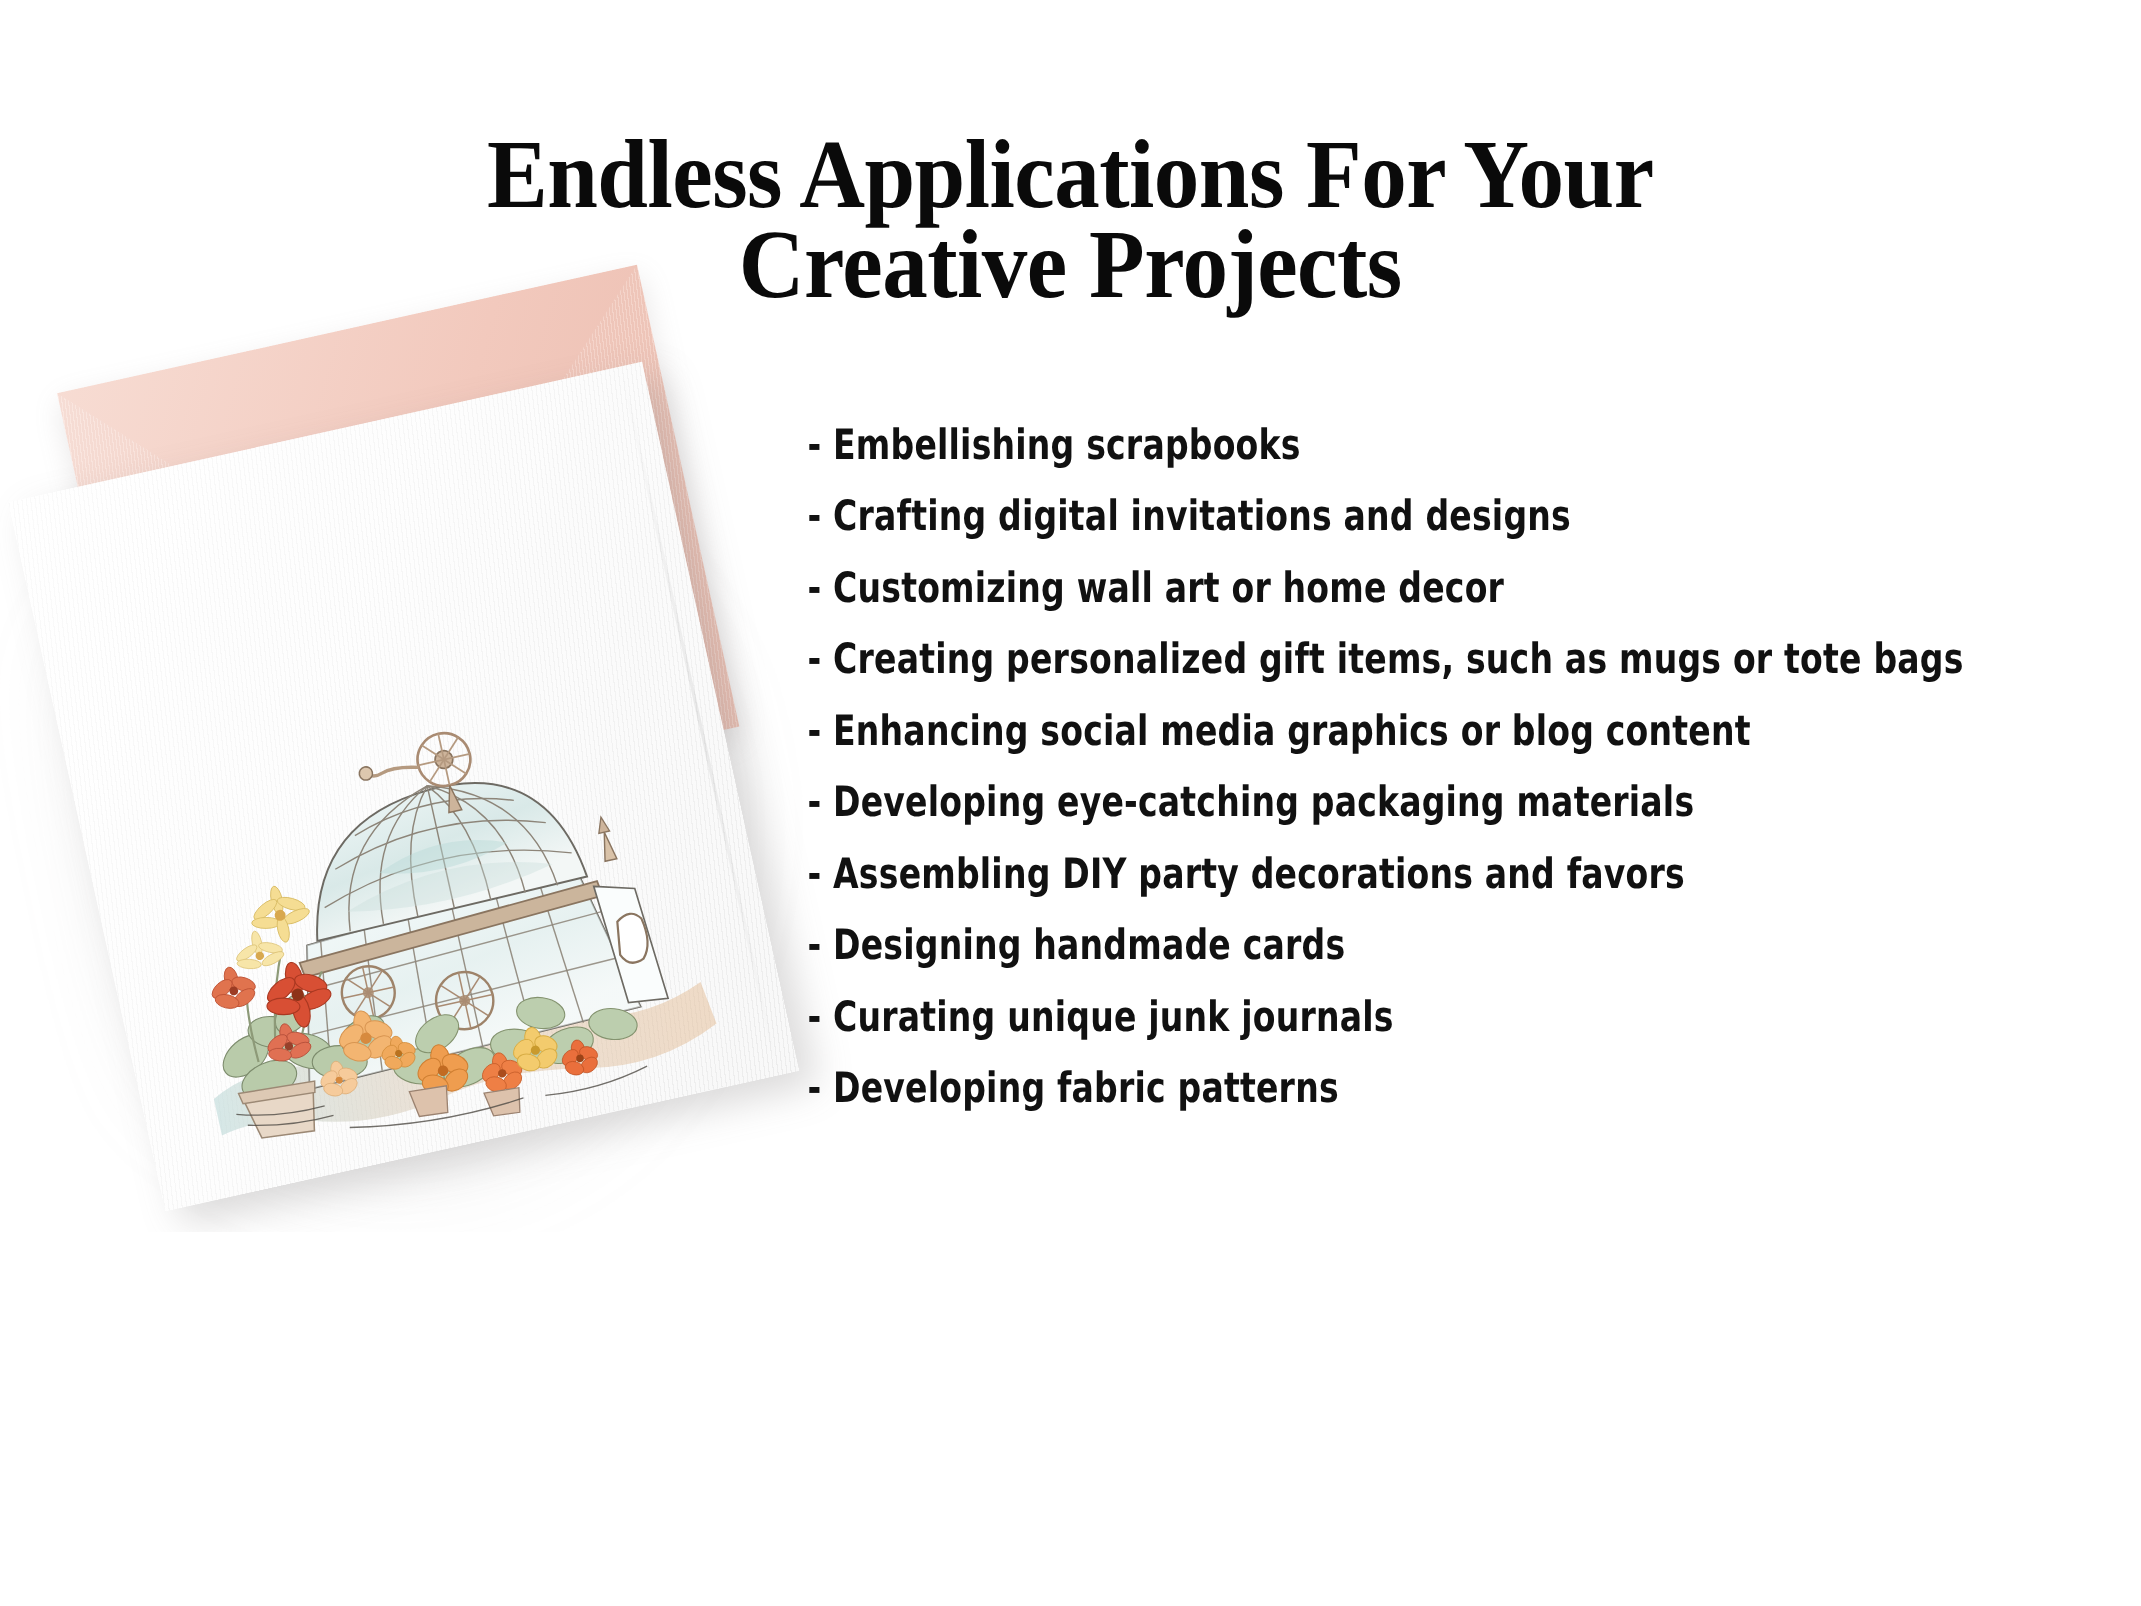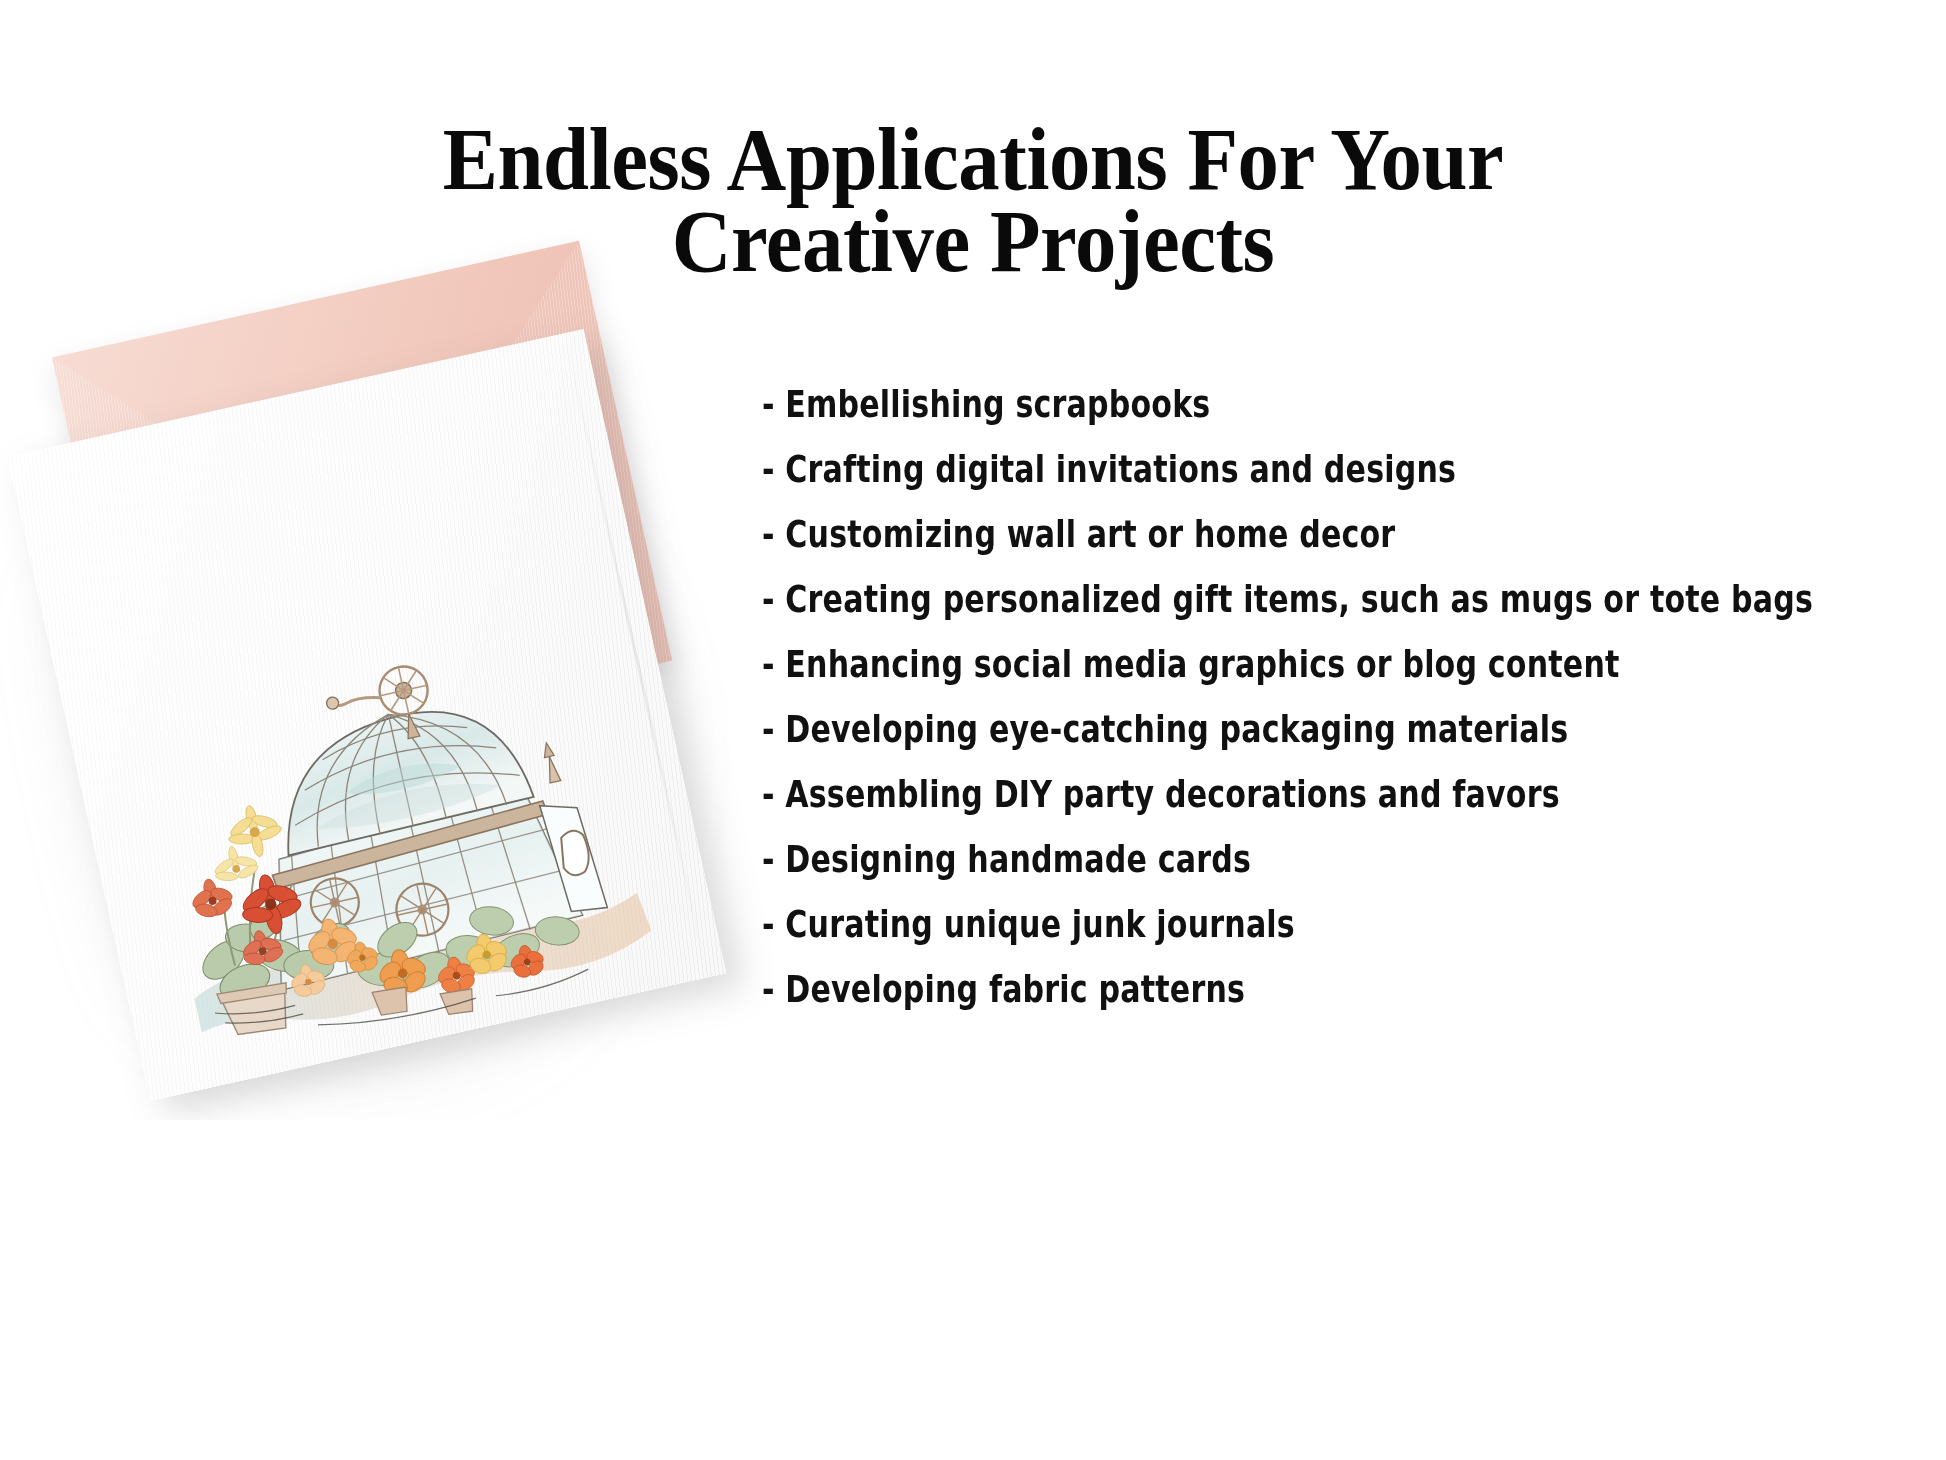--- a/index.html
+++ b/index.html
@@ -127,21 +127,21 @@
     left: 60px;
     top: 270px;
     width: 500px;
     height: 390px;
   }
   .illustration svg { display: block; width: 100%; height: 100%; }
 
   
   .apps-list {
     position: absolute;
-    left: 762px;
+    left: 734px;
     top: 372px;
     width: 1140px;
   }
   .apps-item {
     font-family: "DejaVu Sans Condensed", "Liberation Sans Narrow", "Liberation Sans", sans-serif;
     font-weight: bold;
     font-size: 38px;
     line-height: 65px;
     color: #111111;
     white-space: nowrap;

